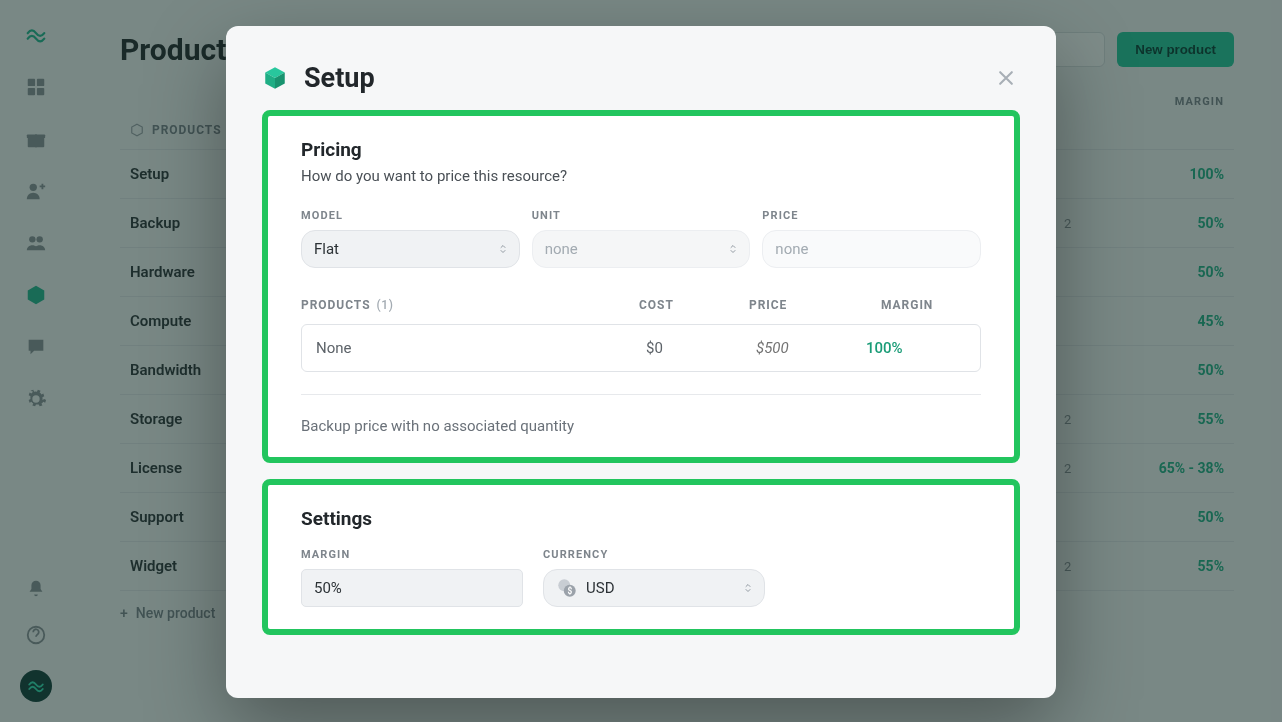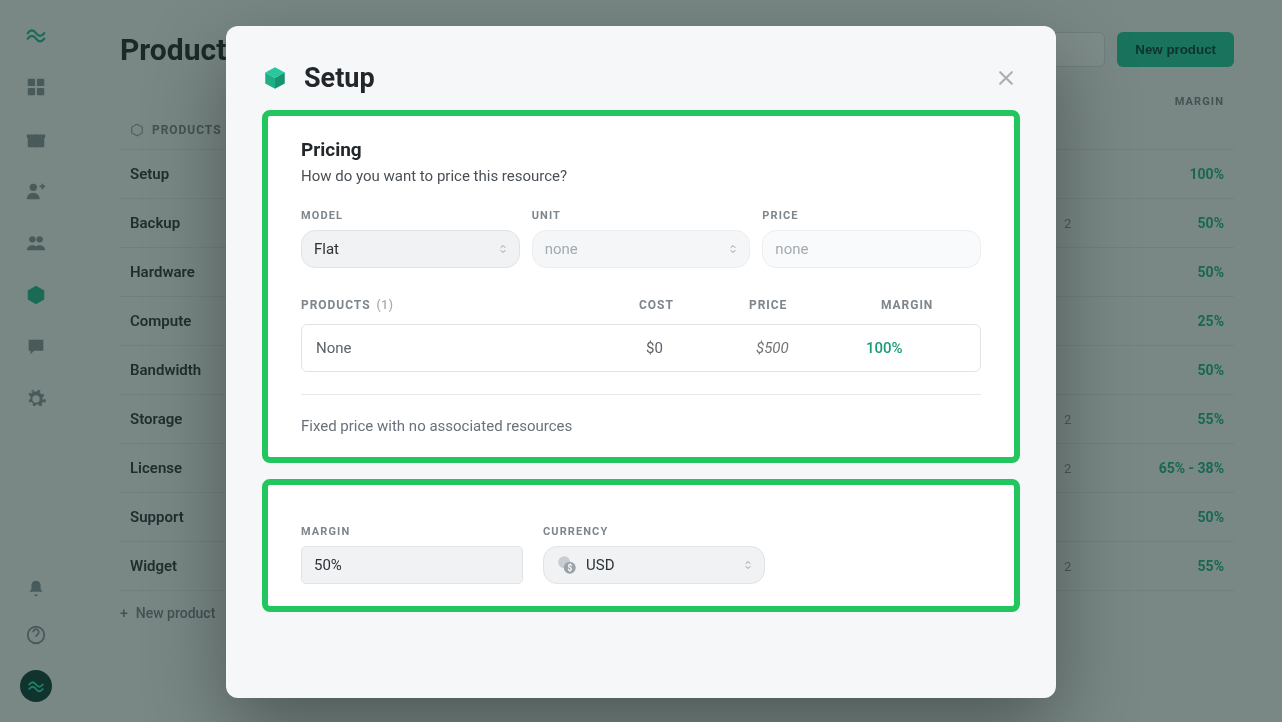--- a/index.html
+++ b/index.html
@@ -340,21 +340,21 @@
           <span class="prod-margin">50%</span>
         </div>
       <div class="prod-row">
           <span class="prod-name">Hardware</span>
           <span class="prod-col1"></span>
           <span class="prod-margin">50%</span>
         </div>
       <div class="prod-row">
           <span class="prod-name">Compute</span>
           <span class="prod-col1"></span>
-          <span class="prod-margin">25%</span>
+          <span class="prod-margin">45%</span>
         </div>
       <div class="prod-row">
           <span class="prod-name">Bandwidth</span>
           <span class="prod-col1"></span>
           <span class="prod-margin">50%</span>
         </div>
       <div class="prod-row">
           <span class="prod-name">Storage</span>
           <span class="prod-col1">2</span>
           <span class="prod-margin">55%</span>
@@ -437,24 +437,25 @@
       <span class="col-price">PRICE</span>
       <span class="col-margin">MARGIN</span>
     </div>
     <div class="qty-row">
       <span class="rname">None</span>
       <span class="rcost">$0</span>
       <span class="rprice">$500</span>
       <span class="rmargin">100%</span>
     </div>
     <div class="hr"></div>
-    <div class="note">Fixed price with no associated resources</div>
+    <div class="note">Backup price with no associated quantity</div>
   </div>
 
   <div class="card">
+    <h3>Settings</h3>
     <div class="settings-row">
       <div class="field" style="max-width:222px;">
         <span class="label">MARGIN</span>
         <div class="input">
           <span>50%</span>
         </div>
       </div>
       <div class="field" style="max-width:222px;">
         <span class="label">CURRENCY</span>
         <div class="select">

